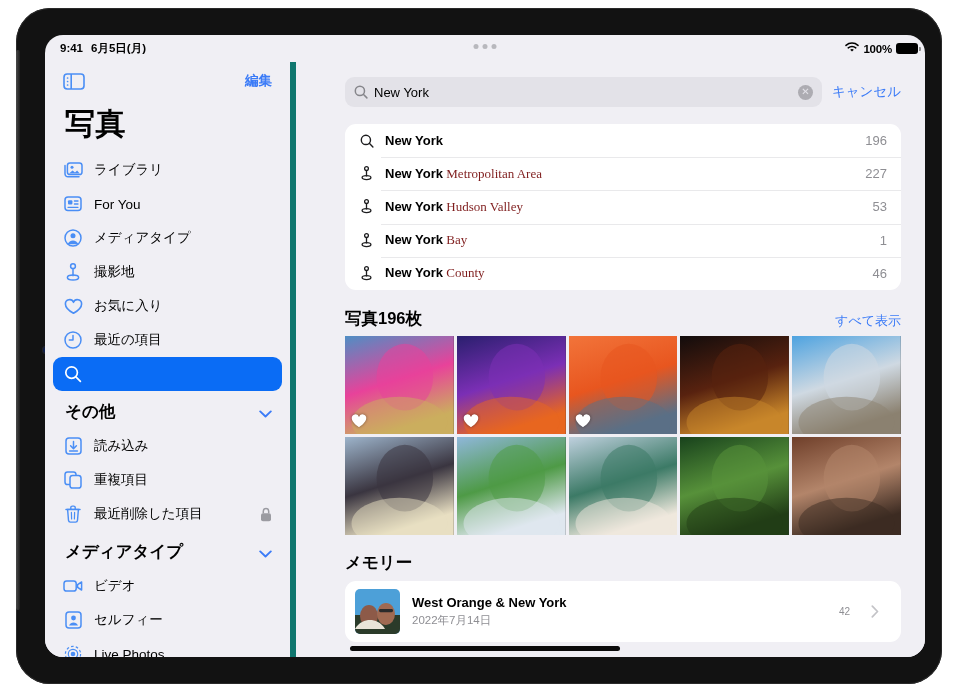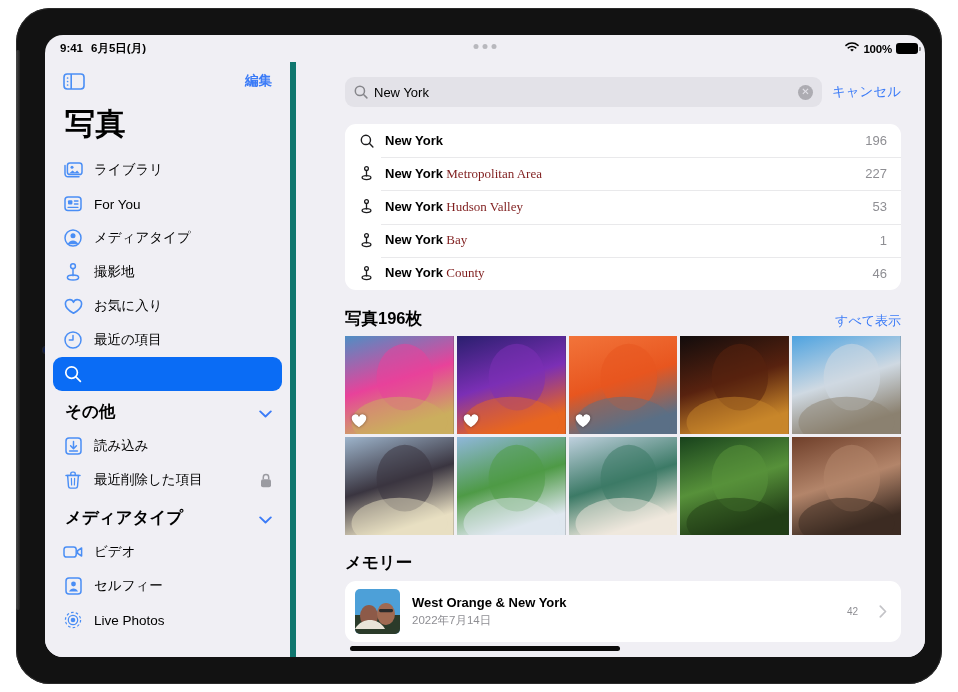--- a/index.html
+++ b/index.html
@@ -159,21 +159,21 @@
     position: absolute; left: 6px; bottom: 5px;
     width: 16px; height: 16px; color: #fff;
     filter: drop-shadow(0 0 1.5px rgba(0,0,0,.45));
   }
 
   
   #memories-title { font-size: 16.5px; font-weight: bold; color: #000; margin: 17px 0 7px 48px; }
   #memories-card {
     margin: 0 24px 0 48px; background: #fff; border-radius: 11px; overflow: hidden;
   }
-  .mem-row { display: flex; align-items: center; gap: 12px; padding: 8px 14px 8px 10px; cursor: pointer; position: relative; }
+  .mem-row { display: flex; align-items: center; gap: 12px; padding: 8px 22px 8px 10px; cursor: pointer; position: relative; }
   .mem-thumb { width: 45px; height: 45px; border-radius: 5px; overflow: hidden; flex: 0 0 45px; }
   .mem-texts { flex: 1; }
   .mem-title { font-size: 13px; font-weight: bold; color: #000; }
   .mem-sub { font-size: 11.5px; color: #8e8e93; margin-top: 3px; }
   .mem-count { font-size: 10px; color: #8e8e93; }
   .mem-chev { color: #c3c3c7; margin-left: 9px; display: flex; }
 
   
   #home-indicator {
     position: absolute; left: 50%; transform: translateX(-50%);
@@ -322,20 +322,29 @@
           <span class="nav-icon">
             <svg width="17" height="18" viewBox="0 0 17 18" fill="none">
               <rect x="1" y="1" width="15" height="16" rx="3" stroke="#4a8ef5" stroke-width="1.5"></rect>
               <path d="M8.5 4.4v7M5.6 8.8l2.9 2.9 2.9-2.9" stroke="#4a8ef5" stroke-width="1.5" stroke-linecap="round" stroke-linejoin="round"></path>
               <line x1="4.6" y1="13.9" x2="12.4" y2="13.9" stroke="#4a8ef5" stroke-width="1.5" stroke-linecap="round"></line>
             </svg>
           </span>
           <span class="nav-label">読み込み</span>
         </div>
 
+        <div class="nav-item">
+          <span class="nav-icon">
+            <svg width="18" height="18" viewBox="0 0 18 18" fill="none">
+              <rect x="1" y="1" width="11" height="12.5" rx="2.6" stroke="#4a8ef5" stroke-width="1.5"></rect>
+              <rect x="6" y="4.5" width="11" height="12.5" rx="2.6" stroke="#4a8ef5" stroke-width="1.5" fill="#f0eff4"></rect>
+            </svg>
+          </span>
+          <span class="nav-label">重複項目</span>
+        </div>
 
         <div class="nav-item">
           <span class="nav-icon">
             <svg width="16" height="18" viewBox="0 0 16 18" fill="none">
               <path d="M2.6 4.4h10.8l-.9 11a1.9 1.9 0 0 1-1.9 1.7H5.4a1.9 1.9 0 0 1-1.9-1.7l-.9-11z" stroke="#4a8ef5" stroke-width="1.4"></path>
               <line x1="1" y1="4.4" x2="15" y2="4.4" stroke="#4a8ef5" stroke-width="1.5" stroke-linecap="round"></line>
               <path d="M5.8 4.4V2.6A1.5 1.5 0 0 1 7.3 1.1h1.4a1.5 1.5 0 0 1 1.5 1.5v1.8" stroke="#4a8ef5" stroke-width="1.4"></path>
               <line x1="6.4" y1="7.4" x2="6.6" y2="14" stroke="#4a8ef5" stroke-width="1.2" stroke-linecap="round"></line>
               <line x1="9.6" y1="7.4" x2="9.4" y2="14" stroke="#4a8ef5" stroke-width="1.2" stroke-linecap="round"></line>
             </svg>

